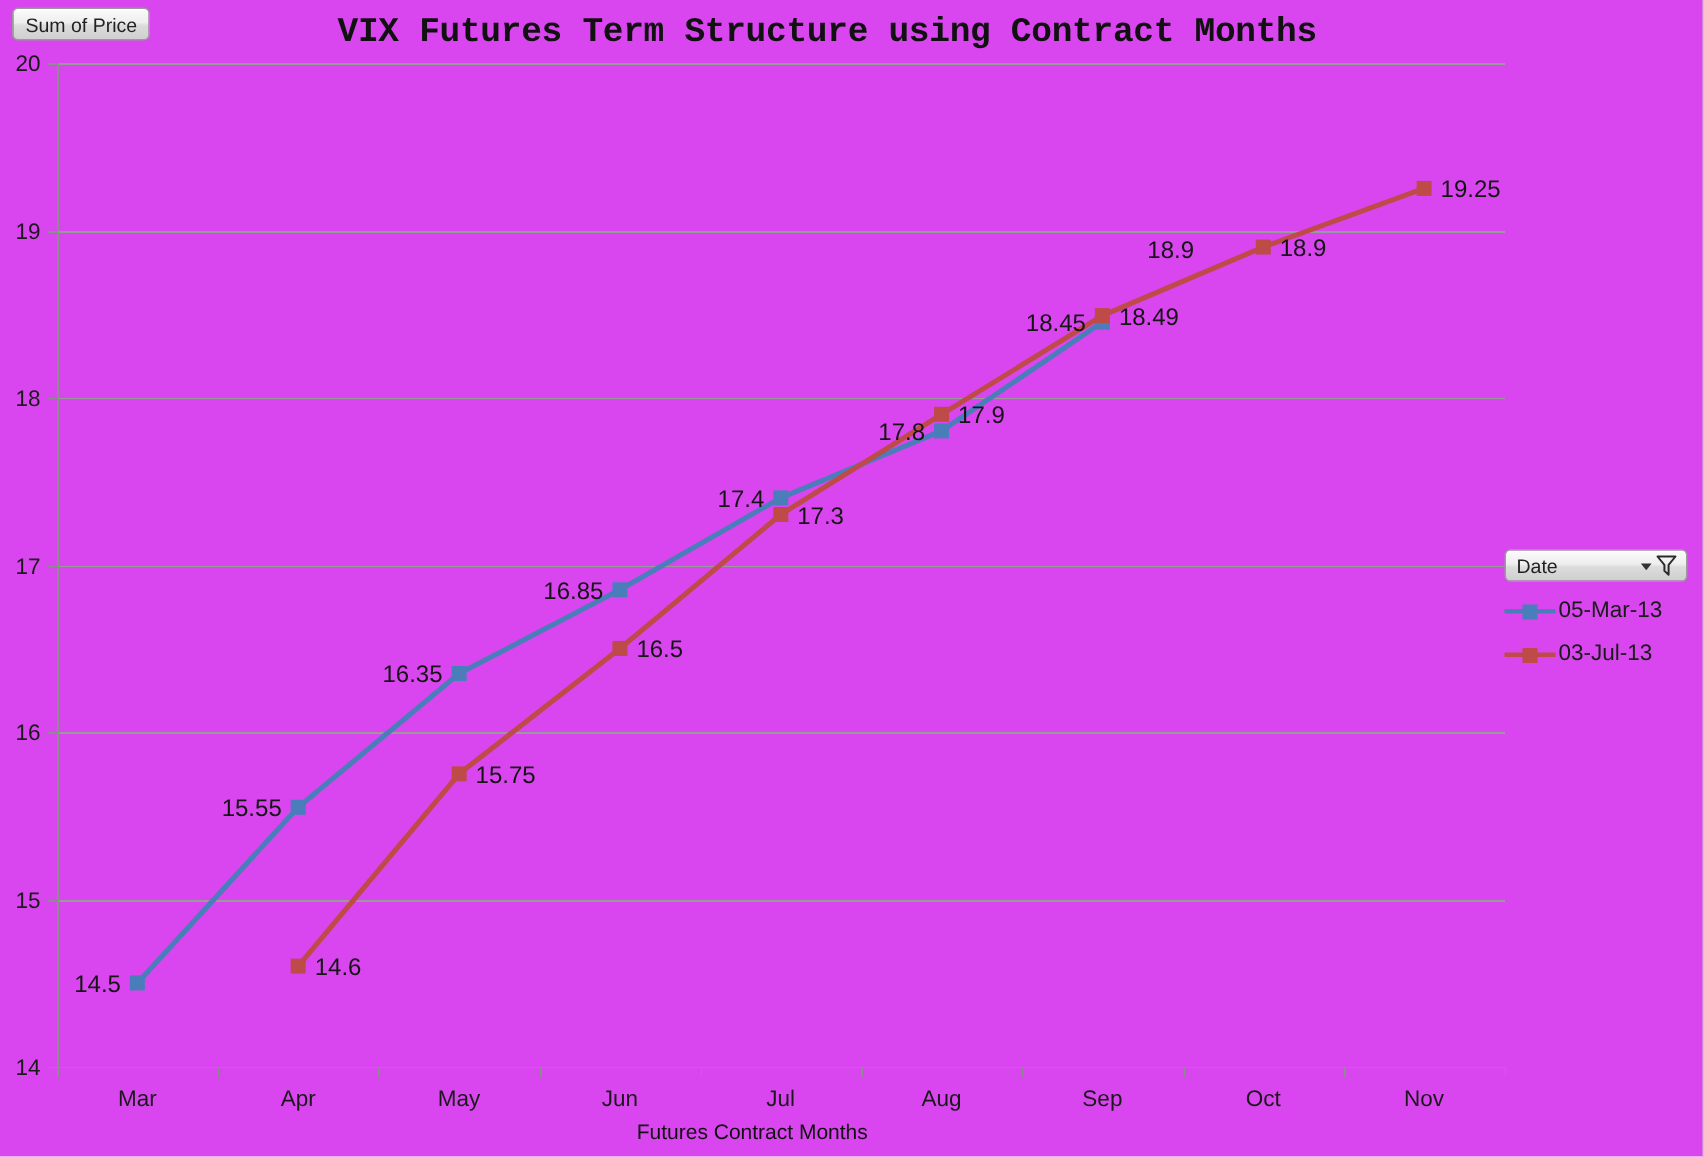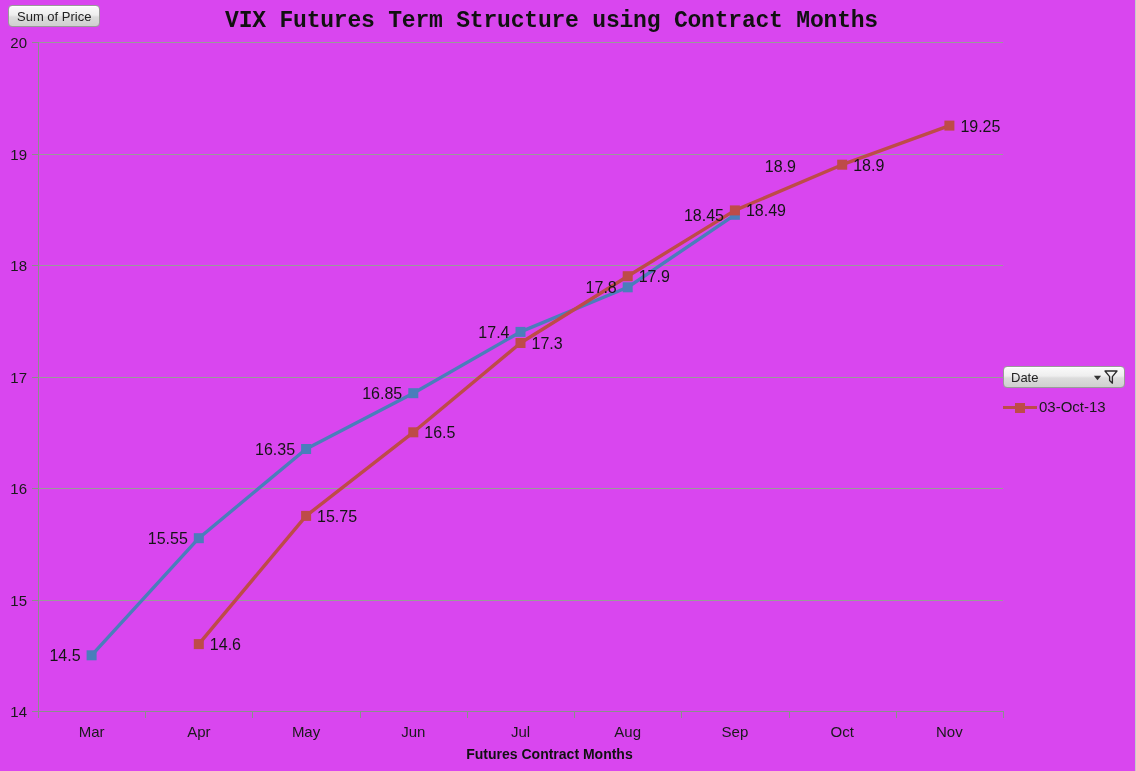--- a/index.html
+++ b/index.html
@@ -106,23 +106,22 @@
     font-size: 16px;
     fill: #151515;
   }
   #x-axis-title {
     position: absolute;
     left: 0;
     top: 746px;
     width: 1003px;
     text-align: center;
     font-size: 14px;
-    font-weight: bold;
+    font-weight: normal;
     color: #111111;
-    padding-left: 48px;
   }
   
   #legend {
     position: absolute;
     left: 1003px;
     top: 392px;
     width: 128px;
   }
   .legend-entry {
     display: flex;
@@ -268,20 +267,27 @@
       </svg>
       <svg width="16" height="16" viewBox="0 0 16 16">
         <path d="M2 2 L14 2 L9.4 7.6 L9.4 14.2 L6.6 11.6 L6.6 7.6 Z" fill="none" stroke="#2a2a2a" stroke-width="1.3" stroke-linejoin="round"></path>
       </svg>
     </span>
   </div>
 
   <div id="legend">
       <div class="legend-entry">
         <span class="legend-swatch">
+          <span class="lswatch-line" style="background: rgb(74, 126, 187);"></span>
+          <span class="lswatch-marker" style="background: rgb(74, 126, 187);"></span>
+        </span>
+        <span class="legend-label">05-Mar-13</span>
+      </div>
+      <div class="legend-entry">
+        <span class="legend-swatch">
           <span class="lswatch-line" style="background: rgb(190, 75, 72);"></span>
           <span class="lswatch-marker" style="background: rgb(190, 75, 72);"></span>
         </span>
-        <span class="legend-label">03-Oct-13</span>
+        <span class="legend-label">03-Jul-13</span>
       </div>
     </div>
 
 </div>
 
 </body></html>

